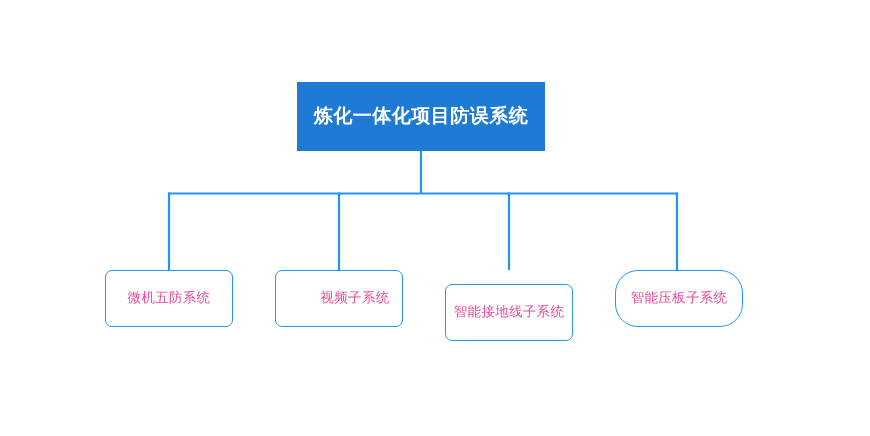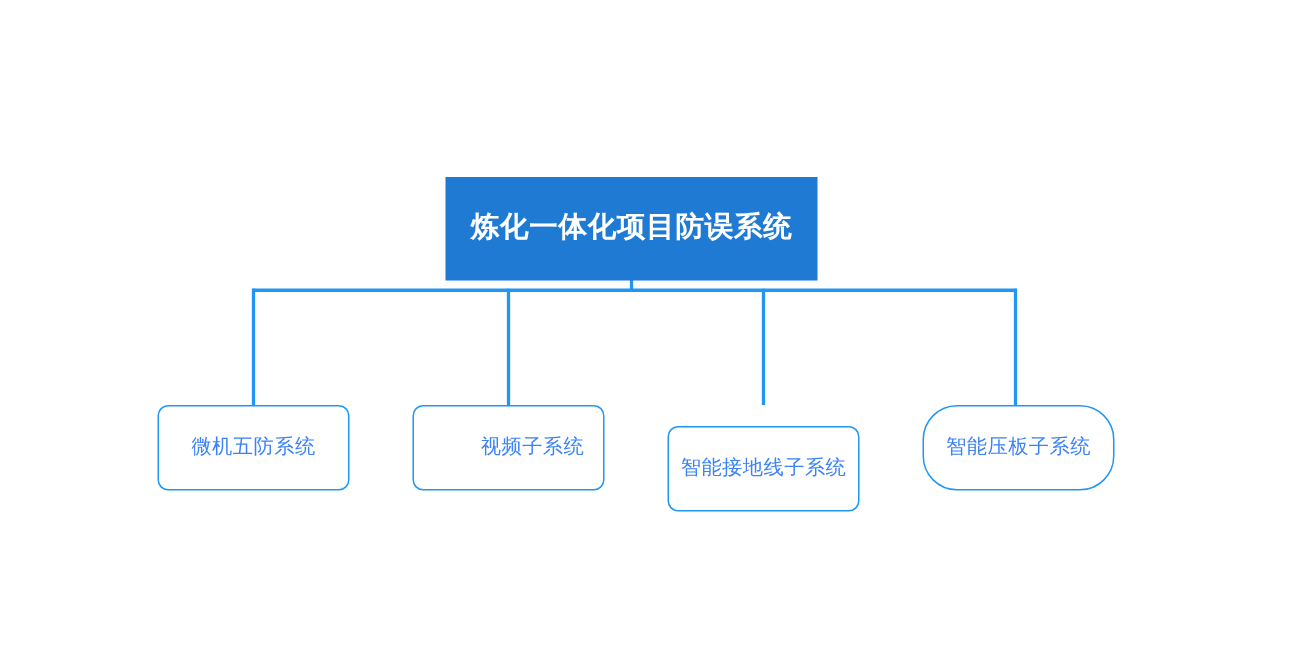--- a/index.html
+++ b/index.html
@@ -38,29 +38,28 @@
   .node-root {
     left: 297px;
     top: 82px;
     width: 248px;
     height: 69px;
     background: #1f7ad4;
     color: #ffffff;
     font-size: 19px;
     font-weight: bold;
     letter-spacing: 0.5px;
-    margin-top: 36px;
   }
   .node-child {
     width: 128px;
     height: 57px;
     background: #ffffff;
     border: 1.6px solid #2196f3;
     border-radius: 7px;
-    color: #3b82f6;
+    color: #ec4899;
     font-size: 13.5px;
     font-weight: normal;
     letter-spacing: 0.3px;
   }
   .child-1 { left: 105px; top: 270px; }
   .child-2 { left: 275px; top: 270px; padding-left: 32px; }
   .child-3 { left: 445px; top: 284px; }
   .child-4 { left: 615px; top: 270px; border-radius: 23px; }
   .node-label {
     display: block;

